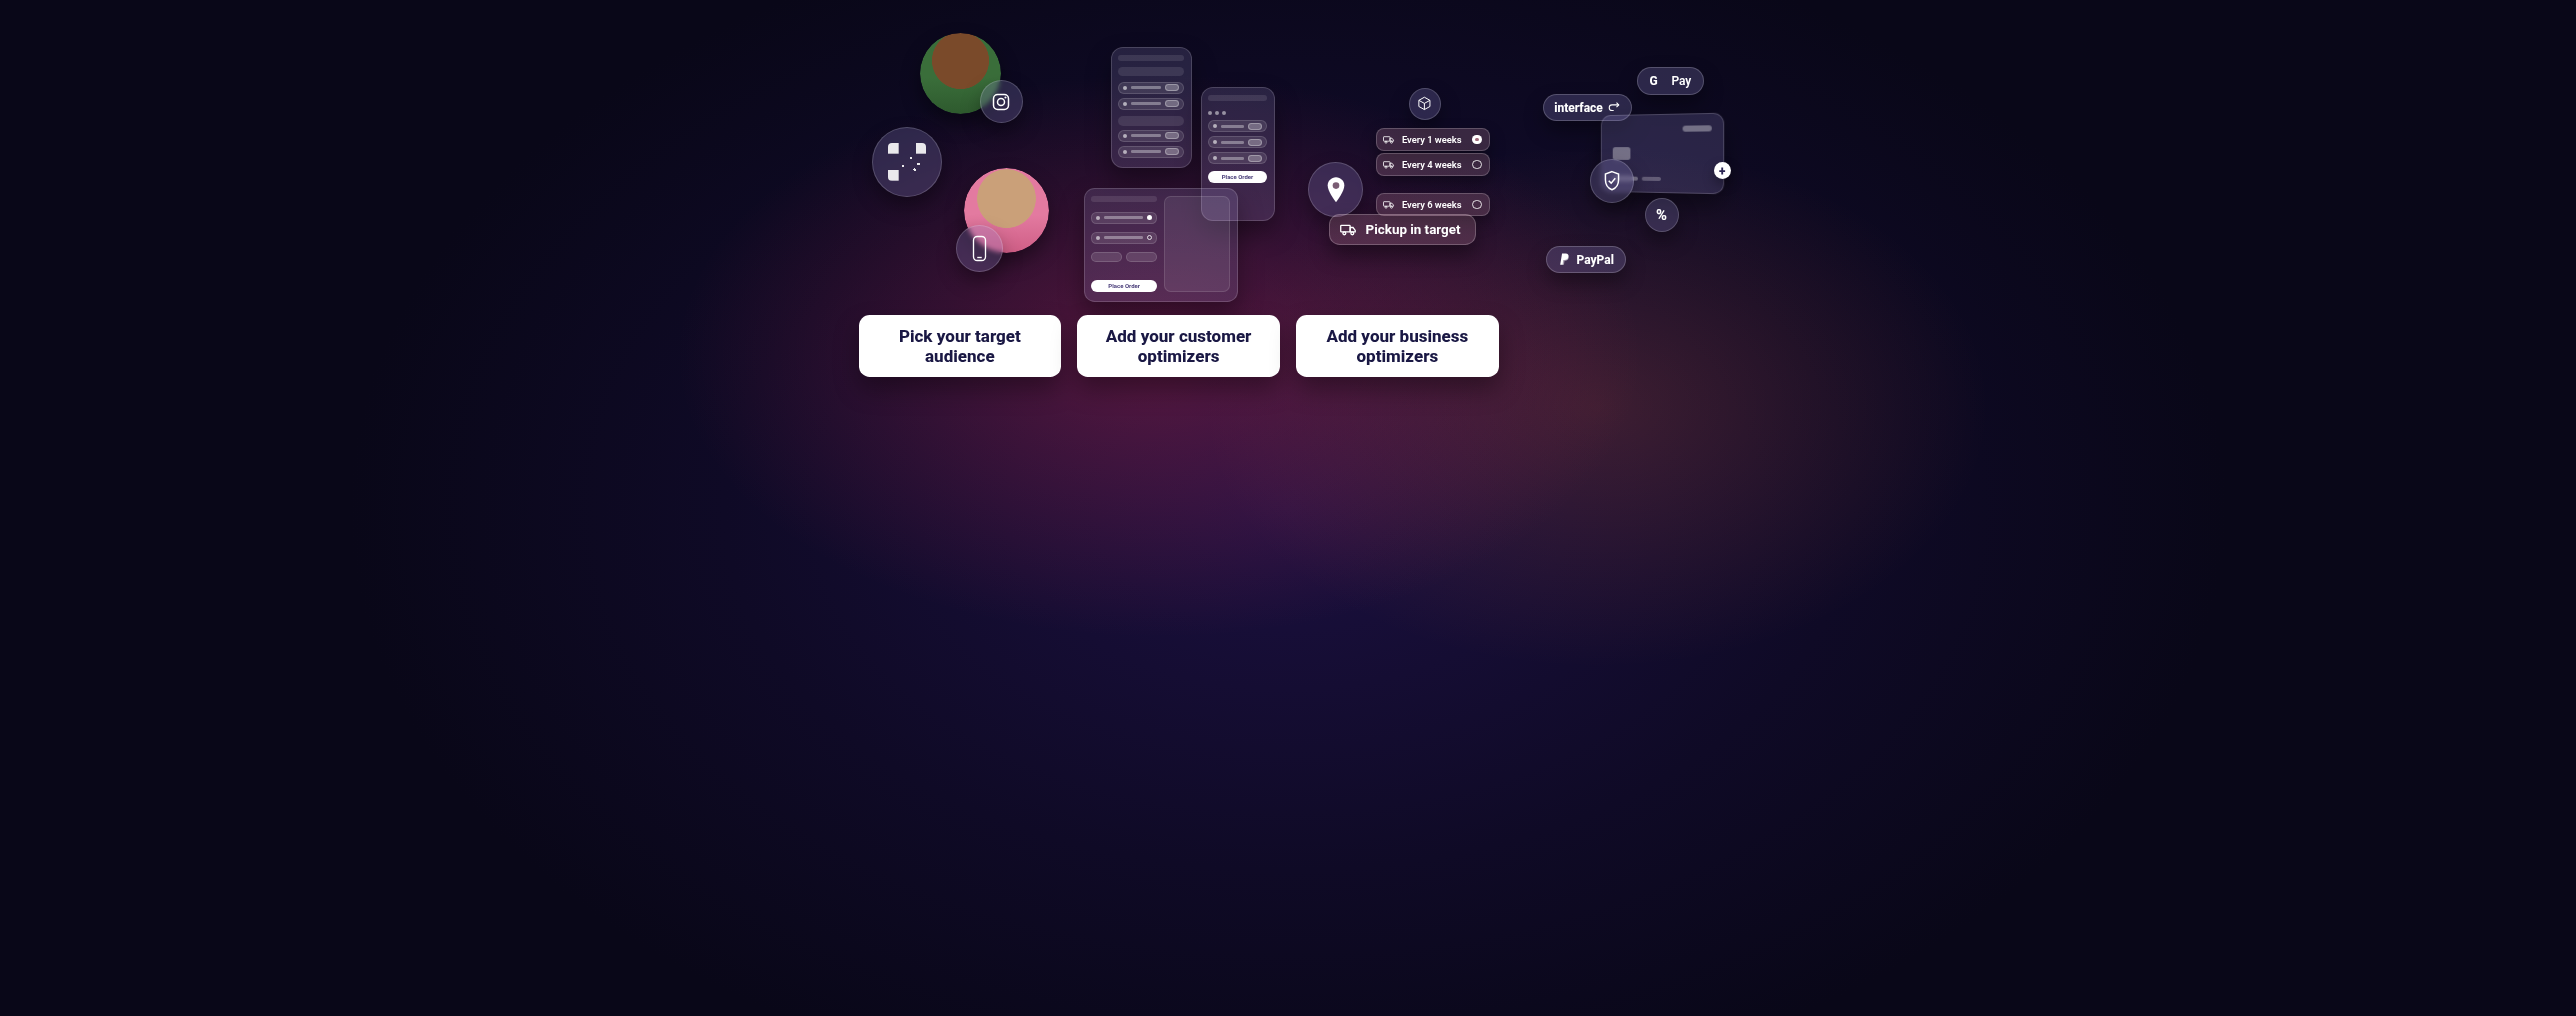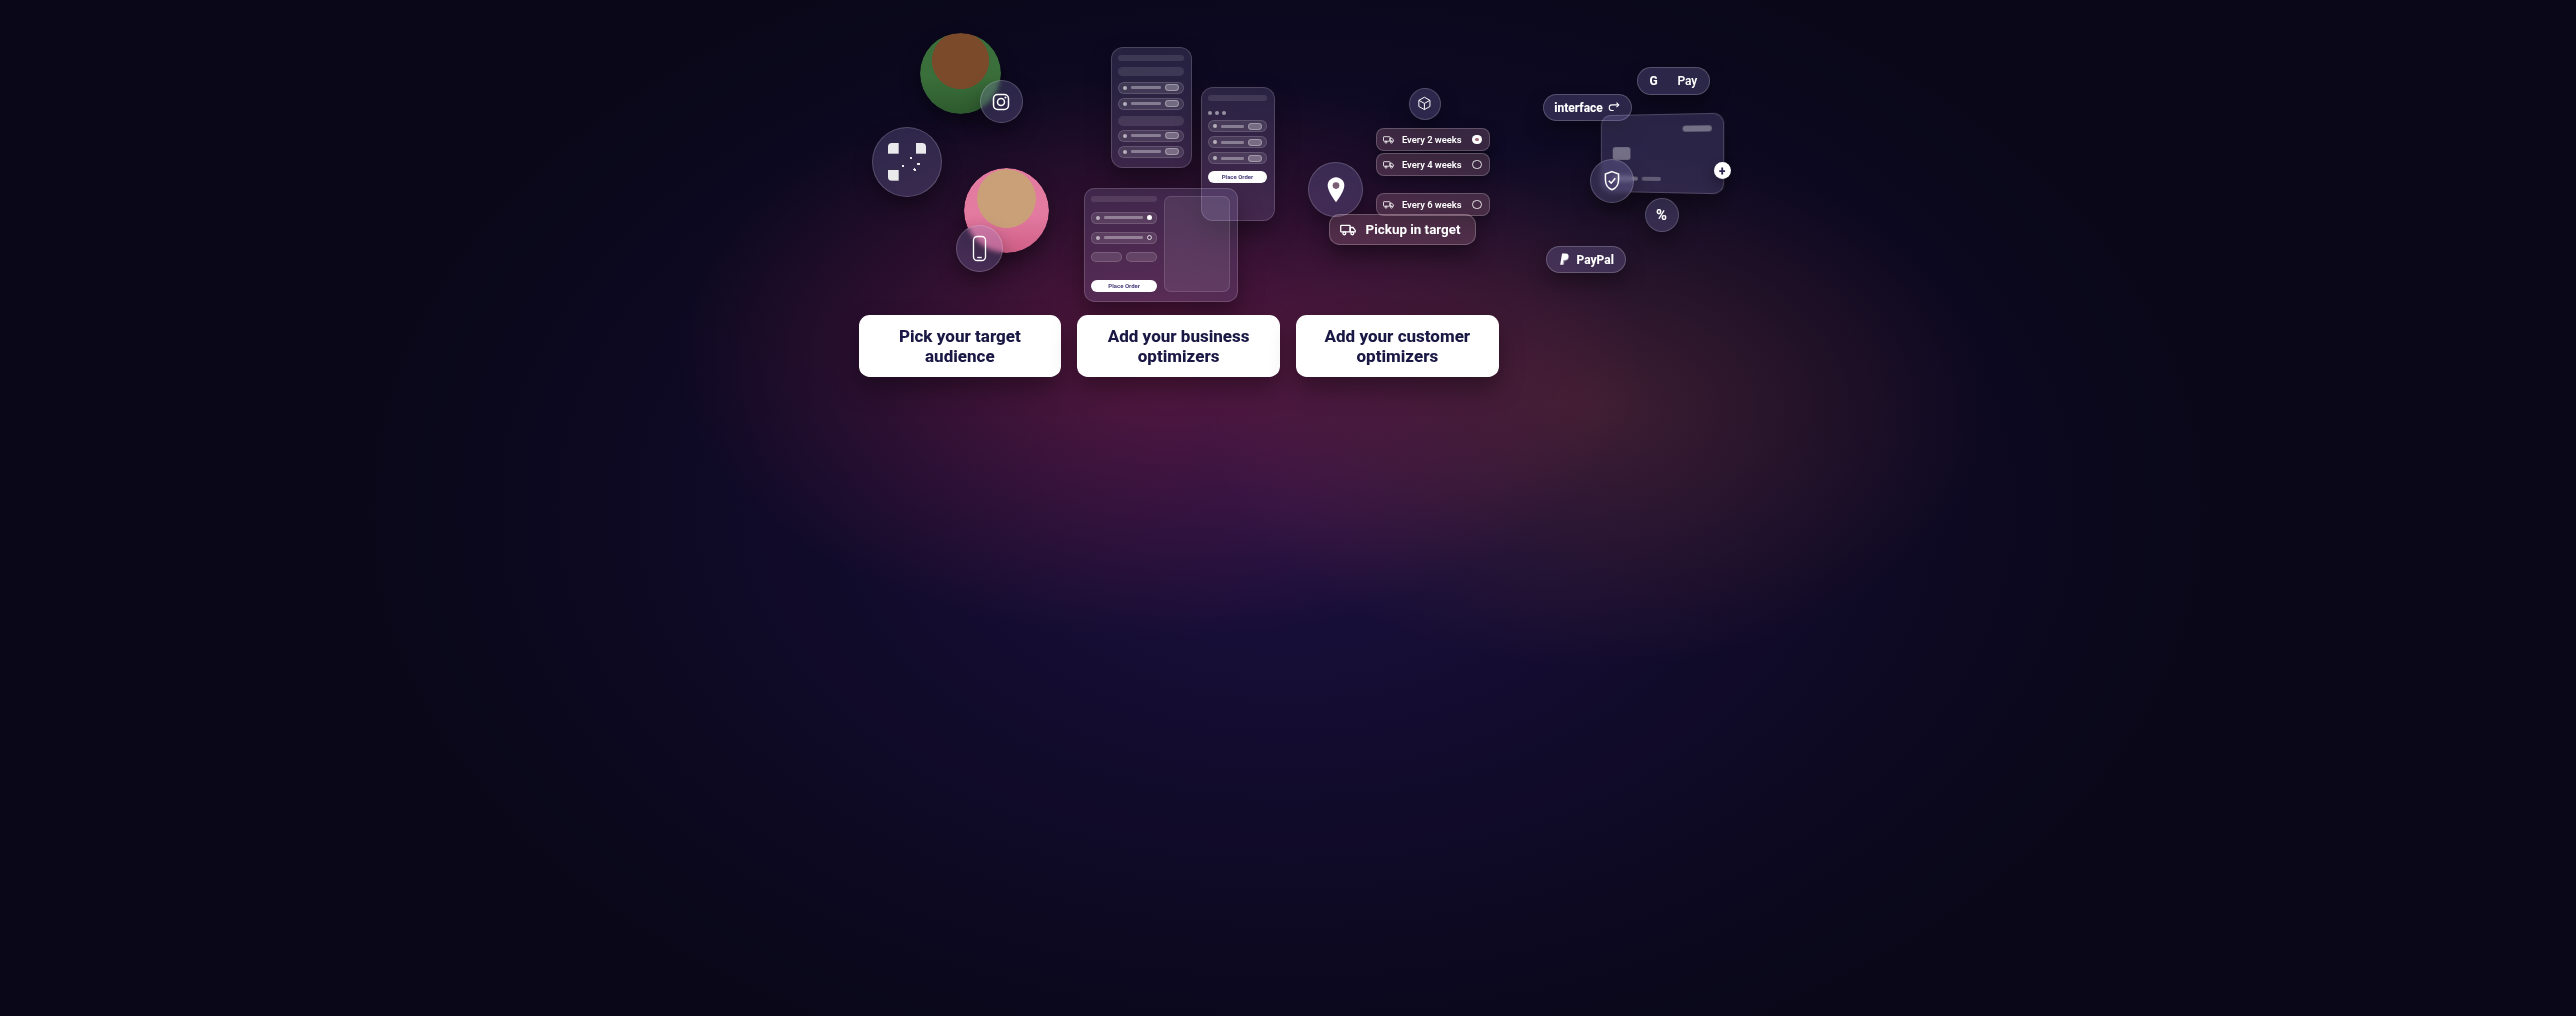--- a/index.html
+++ b/index.html
@@ -340,21 +340,21 @@
       </svg>
     </div>
 
     <div class="opt-row" style="top:47px;">
       <svg class="truck-icon" viewBox="0 0 24 18" fill="none" stroke="#fff" stroke-width="1.6">
           <rect x="1" y="3" width="13" height="9" rx="1"></rect>
           <path d="M14 6h4l3 4v2h-7z"></path>
           <circle cx="6" cy="14" r="2"></circle>
           <circle cx="17" cy="14" r="2"></circle>
         </svg>
-      <span>Every 2 weeks</span>
+      <span>Every 1 weeks</span>
       <span class="ring filled"></span>
     </div>
 
     <div class="opt-row" style="top:72px;">
       <svg class="truck-icon" viewBox="0 0 24 18" fill="none" stroke="#fff" stroke-width="1.6">
           <rect x="1" y="3" width="13" height="9" rx="1"></rect>
           <path d="M14 6h4l3 4v2h-7z"></path>
           <circle cx="6" cy="14" r="2"></circle>
           <circle cx="17" cy="14" r="2"></circle>
         </svg>
@@ -388,21 +388,21 @@
           <circle cx="17" cy="14" r="2"></circle>
         </svg>
       <span>Pickup in target</span>
     </div>
   </div>
 
   <div class="cluster cluster-4">
 
     <div class="pill gpay-pill">
       <span class="g">G</span>
-      <span style="margin-left:17px;">Pay</span>
+      <span style="margin-left:11px;">Pay</span>
     </div>
 
     <div class="pill afterpay-pill">
       <span>interface</span>
       <svg width="13.4" height="13.4" viewBox="0 0 24 24" fill="none" stroke="#fff" stroke-width="2">
         <path d="M17 3l4 4-4 4"></path>
           <path d="M21 7H9a5 5 0 0 0 0 10h3"></path>
       </svg>
     </div>
 
@@ -434,21 +434,21 @@
       </svg>
       <span>PayPal</span>
     </div>
   </div>
 
   <div class="labels">
     <div class="label-card">
       <span>Pick your target audience</span>
     </div>
     <div class="label-card">
+      <span>Add your customer optimizers</span>
+    </div>
+    <div class="label-card">
       <span>Add your business optimizers</span>
     </div>
-    <div class="label-card">
-      <span>Add your customer optimizers</span>
-    </div>
   </div>
 
 </div>
 
 
 </body></html>

